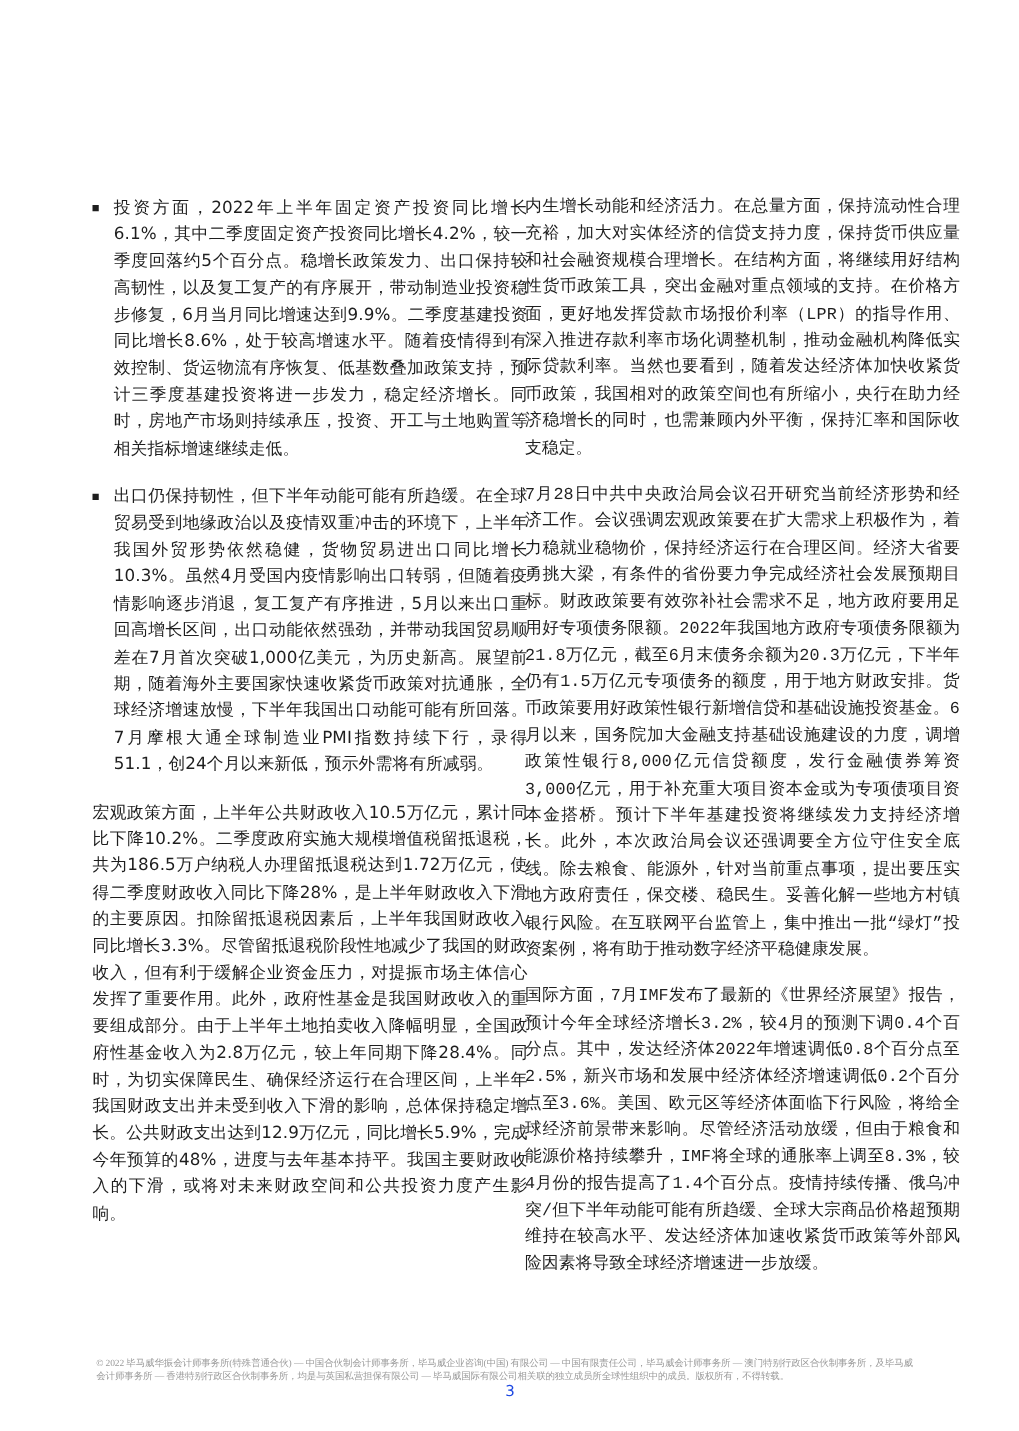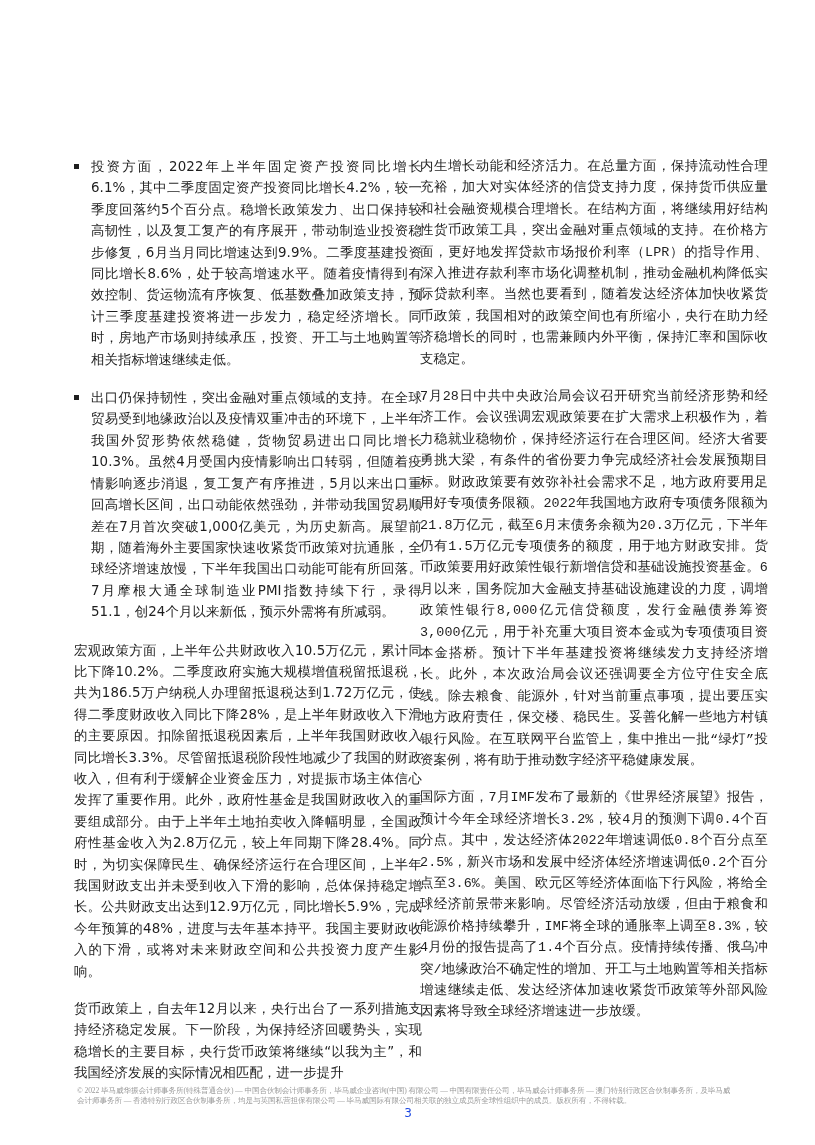--- a/index.html
+++ b/index.html
@@ -74,28 +74,27 @@
 
 <div class="page">
 
   <div class="col left">
     <div class="bullet-item">
       <span class="bullet"></span>
       <span>投资方面，2022年上半年固定资产投资同比增长6.1%，其中二季度固定资产投资同比增长4.2%，较一季度回落约5个百分点。稳增长政策发力、出口保持较高韧性，以及复工复产的有序展开，带动制造业投资稳步修复，6月当月同比增速达到9.9%。二季度基建投资同比增长8.6%，处于较高增速水平。随着疫情得到有效控制、货运物流有序恢复、低基数叠加政策支持，预计三季度基建投资将进一步发力，稳定经济增长。同时，房地产市场则持续承压，投资、开工与土地购置等相关指标增速继续走低。</span>
     </div>
     <div class="bullet-item">
       <span class="bullet"></span>
-      <span>出口仍保持韧性，突出金融对重点领域的支持。在全球贸易受到地缘政治以及疫情双重冲击的环境下，上半年我国外贸形势依然稳健，货物贸易进出口同比增长10.3%。虽然4月受国内疫情影响出口转弱，但随着疫情影响逐步消退，复工复产有序推进，5月以来出口重回高增长区间，出口动能依然强劲，并带动我国贸易顺差在7月首次突破1,000亿美元，为历史新高。展望前期，随着海外主要国家快速收紧货币政策对抗通胀，全球经济增速放慢，下半年我国出口动能可能有所回落。7月摩根大通全球制造业PMI指数持续下行，录得51.1，创24个月以来新低，预示外需将有所减弱。</span>
+      <span>出口仍保持韧性，但下半年动能可能有所趋缓。在全球贸易受到地缘政治以及疫情双重冲击的环境下，上半年我国外贸形势依然稳健，货物贸易进出口同比增长10.3%。虽然4月受国内疫情影响出口转弱，但随着疫情影响逐步消退，复工复产有序推进，5月以来出口重回高增长区间，出口动能依然强劲，并带动我国贸易顺差在7月首次突破1,000亿美元，为历史新高。展望前期，随着海外主要国家快速收紧货币政策对抗通胀，全球经济增速放慢，下半年我国出口动能可能有所回落。7月摩根大通全球制造业PMI指数持续下行，录得51.1，创24个月以来新低，预示外需将有所减弱。</span>
     </div>
     <p class="para">宏观政策方面，上半年公共财政收入10.5万亿元，累计同比下降10.2%。二季度政府实施大规模增值税留抵退税，共为186.5万户纳税人办理留抵退税达到1.72万亿元，使得二季度财政收入同比下降28%，是上半年财政收入下滑的主要原因。扣除留抵退税因素后，上半年我国财政收入同比增长3.3%。尽管留抵退税阶段性地减少了我国的财政收入，但有利于缓解企业资金压力，对提振市场主体信心发挥了重要作用。此外，政府性基金是我国财政收入的重要组成部分。由于上半年土地拍卖收入降幅明显，全国政府性基金收入为2.8万亿元，较上年同期下降28.4%。同时，为切实保障民生、确保经济运行在合理区间，上半年我国财政支出并未受到收入下滑的影响，总体保持稳定增长。公共财政支出达到12.9万亿元，同比增长5.9%，完成今年预算的48%，进度与去年基本持平。我国主要财政收入的下滑，或将对未来财政空间和公共投资力度产生影响。</p>
-    <p class="para">货币政策上，自去年12月以来，央行出台了一系列措施支持经济稳定发展。下一阶段，为保持经济回暖势头，实现稳增长的主要目标，央行货币政策将继续“以我为主”，和我国经济发展的实际情况相匹配，进一步提升</p>
   </div>
 
   <div class="col right">
     <p class="para">内生增长动能和经济活力。在总量方面，保持流动性合理充裕，加大对实体经济的信贷支持力度，保持货币供应量和社会融资规模合理增长。在结构方面，将继续用好结构性货币政策工具，突出金融对重点领域的支持。在价格方面，更好地发挥贷款市场报价利率（LPR）的指导作用、深入推进存款利率市场化调整机制，推动金融机构降低实际贷款利率。当然也要看到，随着发达经济体加快收紧货币政策，我国相对的政策空间也有所缩小，央行在助力经济稳增长的同时，也需兼顾内外平衡，保持汇率和国际收支稳定。</p>
     <p class="para">7月28日中共中央政治局会议召开研究当前经济形势和经济工作。会议强调宏观政策要在扩大需求上积极作为，着力稳就业稳物价，保持经济运行在合理区间。经济大省要勇挑大梁，有条件的省份要力争完成经济社会发展预期目标。财政政策要有效弥补社会需求不足，地方政府要用足用好专项债务限额。2022年我国地方政府专项债务限额为21.8万亿元，截至6月末债务余额为20.3万亿元，下半年仍有1.5万亿元专项债务的额度，用于地方财政安排。货币政策要用好政策性银行新增信贷和基础设施投资基金。6月以来，国务院加大金融支持基础设施建设的力度，调增政策性银行8,000亿元信贷额度，发行金融债券筹资3,000亿元，用于补充重大项目资本金或为专项债项目资本金搭桥。预计下半年基建投资将继续发力支持经济增长。此外，本次政治局会议还强调要全方位守住安全底线。除去粮食、能源外，针对当前重点事项，提出要压实地方政府责任，保交楼、稳民生。妥善化解一些地方村镇银行风险。在互联网平台监管上，集中推出一批“绿灯”投资案例，将有助于推动数字经济平稳健康发展。</p>
-    <p class="para">国际方面，7月IMF发布了最新的《世界经济展望》报告，预计今年全球经济增长3.2%，较4月的预测下调0.4个百分点。其中，发达经济体2022年增速调低0.8个百分点至2.5%，新兴市场和发展中经济体经济增速调低0.2个百分点至3.6%。美国、欧元区等经济体面临下行风险，将给全球经济前景带来影响。尽管经济活动放缓，但由于粮食和能源价格持续攀升，IMF将全球的通胀率上调至8.3%，较4月份的报告提高了1.4个百分点。疫情持续传播、俄乌冲突/地缘政治不确定性的增加、开工与土地购置等相关指标增速继续走低、发达经济体加速收紧货币政策等外部风险因素将导致全球经济增速进一步放缓。</p>
+    <p class="para">国际方面，7月IMF发布了最新的《世界经济展望》报告，预计今年全球经济增长3.2%，较4月的预测下调0.4个百分点。其中，发达经济体2022年增速调低0.8个百分点至2.5%，新兴市场和发展中经济体经济增速调低0.2个百分点至3.6%。美国、欧元区等经济体面临下行风险，将给全球经济前景带来影响。尽管经济活动放缓，但由于粮食和能源价格持续攀升，IMF将全球的通胀率上调至8.3%，较4月份的报告提高了1.4个百分点。疫情持续传播、俄乌冲突/但下半年动能可能有所趋缓、全球大宗商品价格超预期维持在较高水平、发达经济体加速收紧货币政策等外部风险因素将导致全球经济增速进一步放缓。</p>
   </div>
 
   <div class="footer">© 2022 毕马威华振会计师事务所(特殊普通合伙) — 中国合伙制会计师事务所，毕马威企业咨询(中国) 有限公司 — 中国有限责任公司，毕马威会计师事务所 — 澳门特别行政区合伙制事务所，及毕马威会计师事务所 — 香港特别行政区合伙制事务所，均是与英国私营担保有限公司 — 毕马威国际有限公司相关联的独立成员所全球性组织中的成员。版权所有，不得转载。</div>
   <div class="page-number">3</div>
 
 </div>
 
 </body></html>

